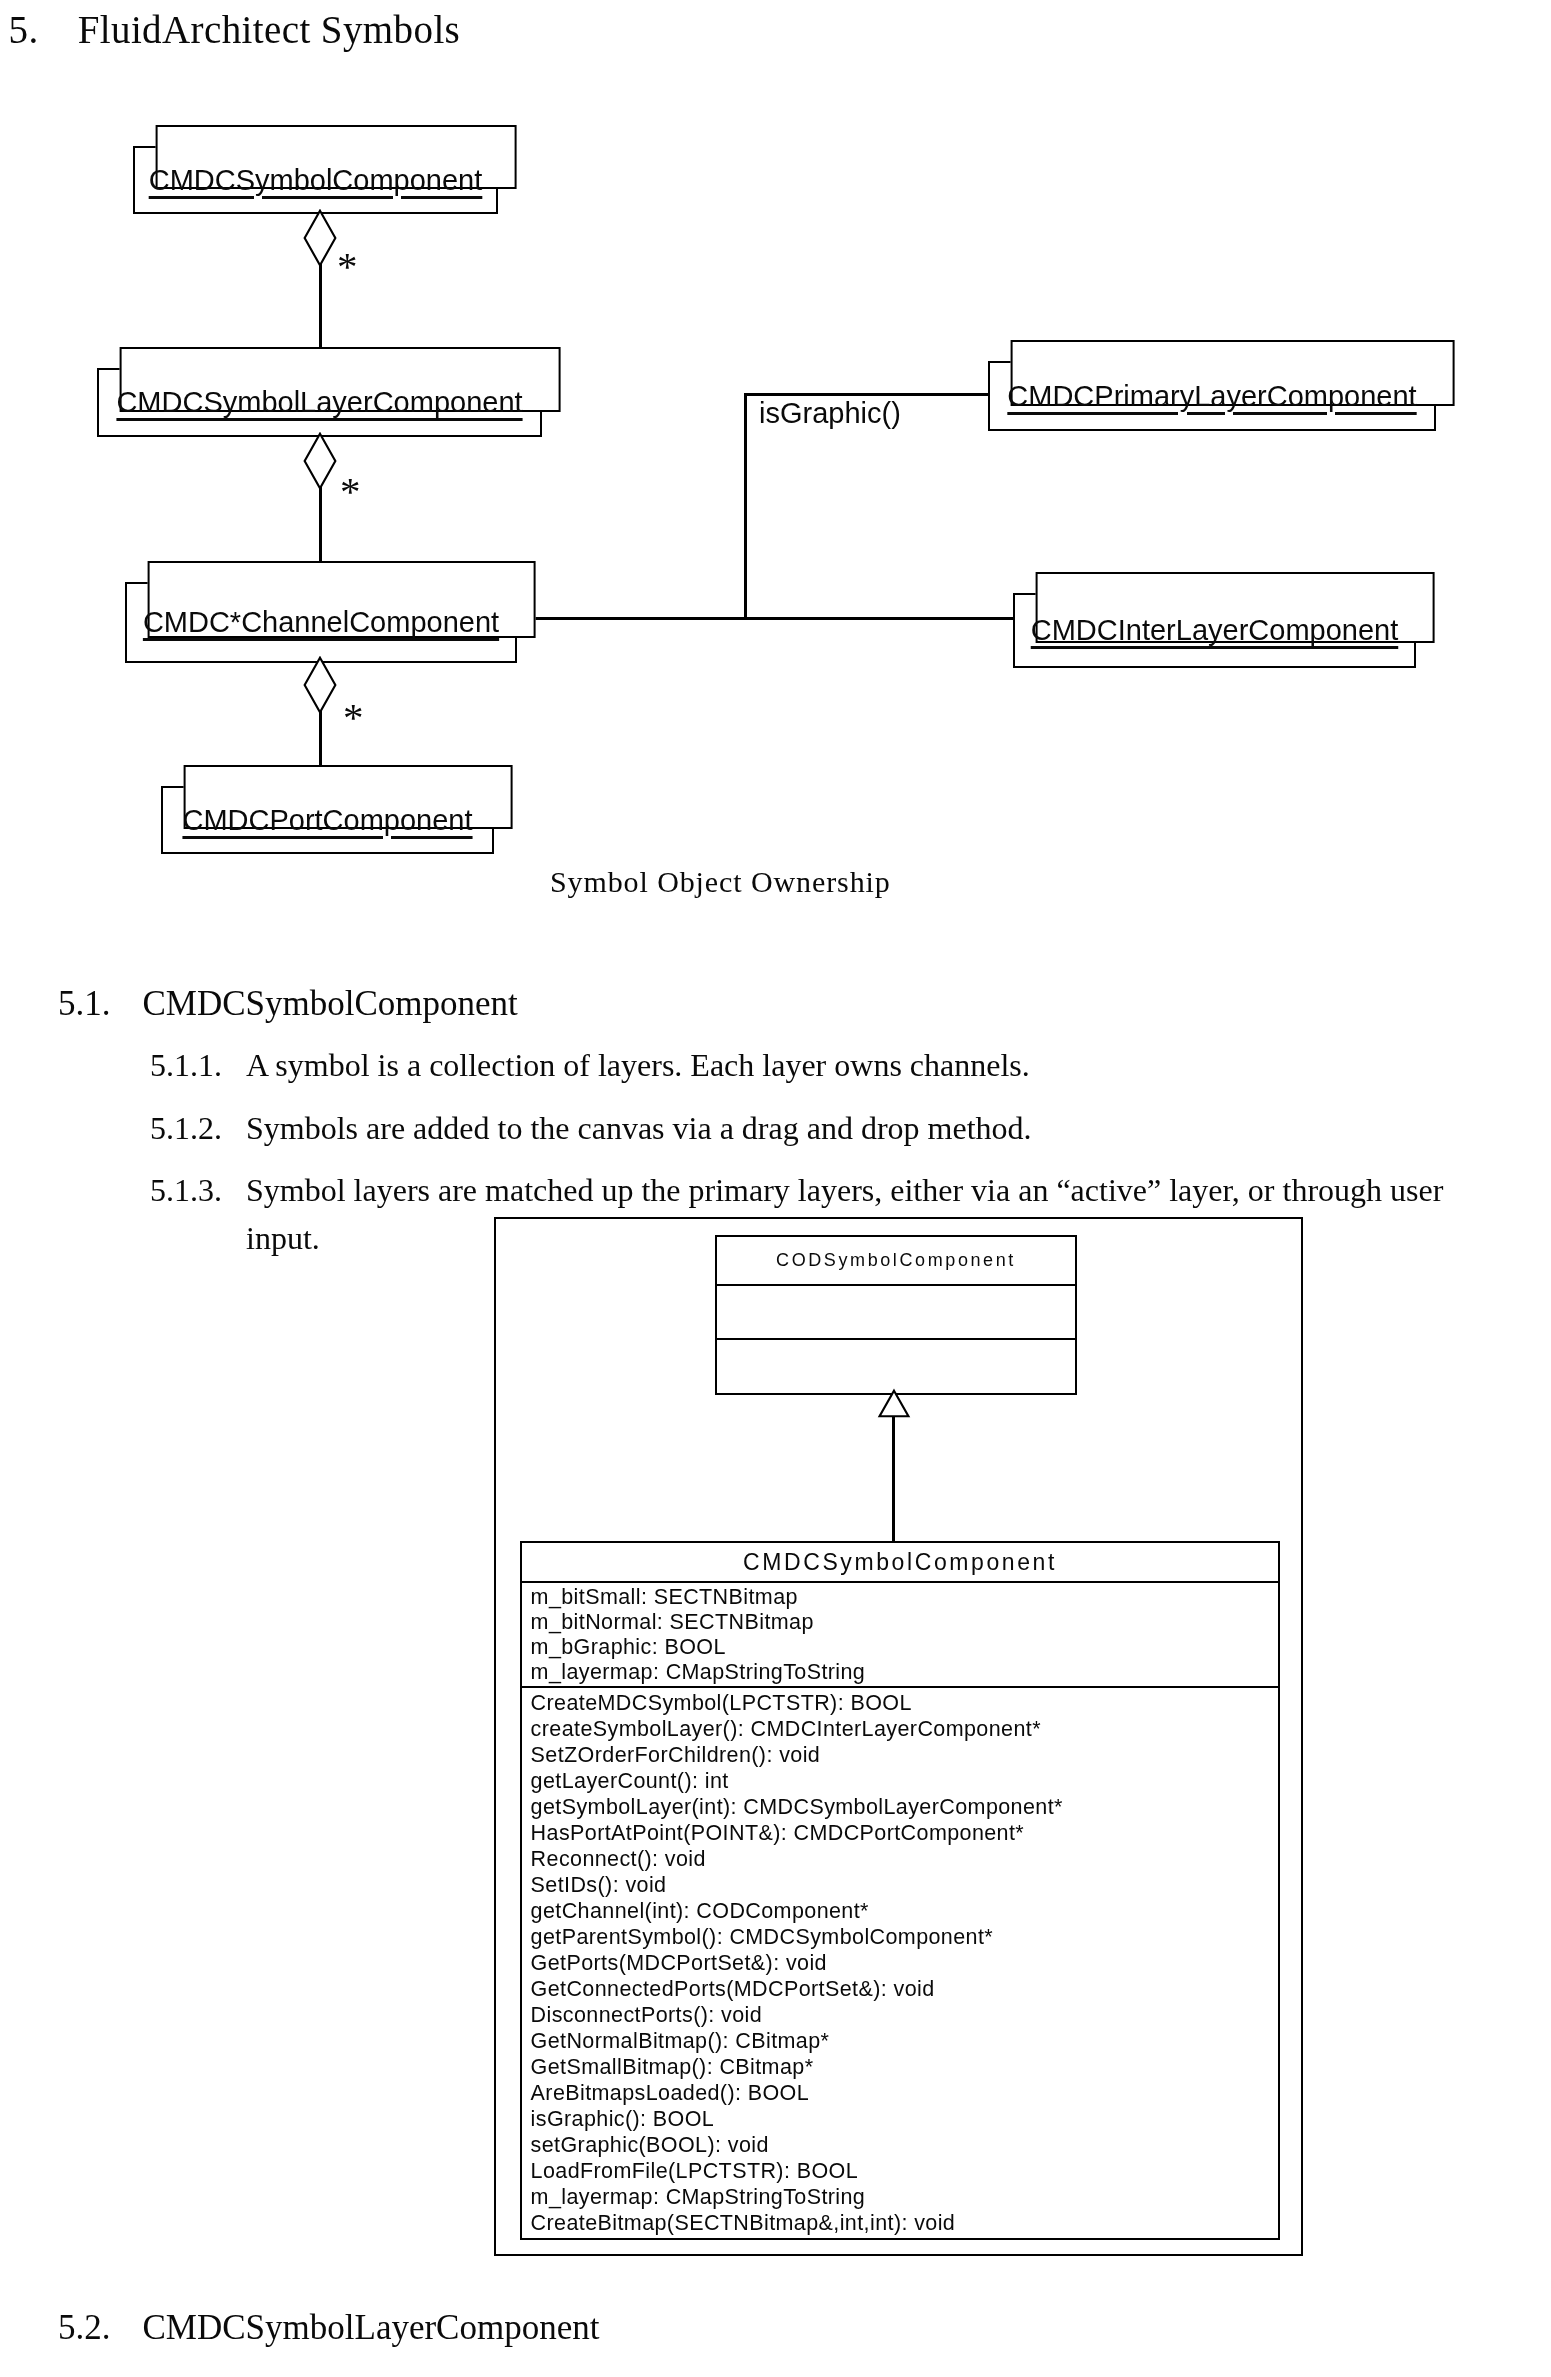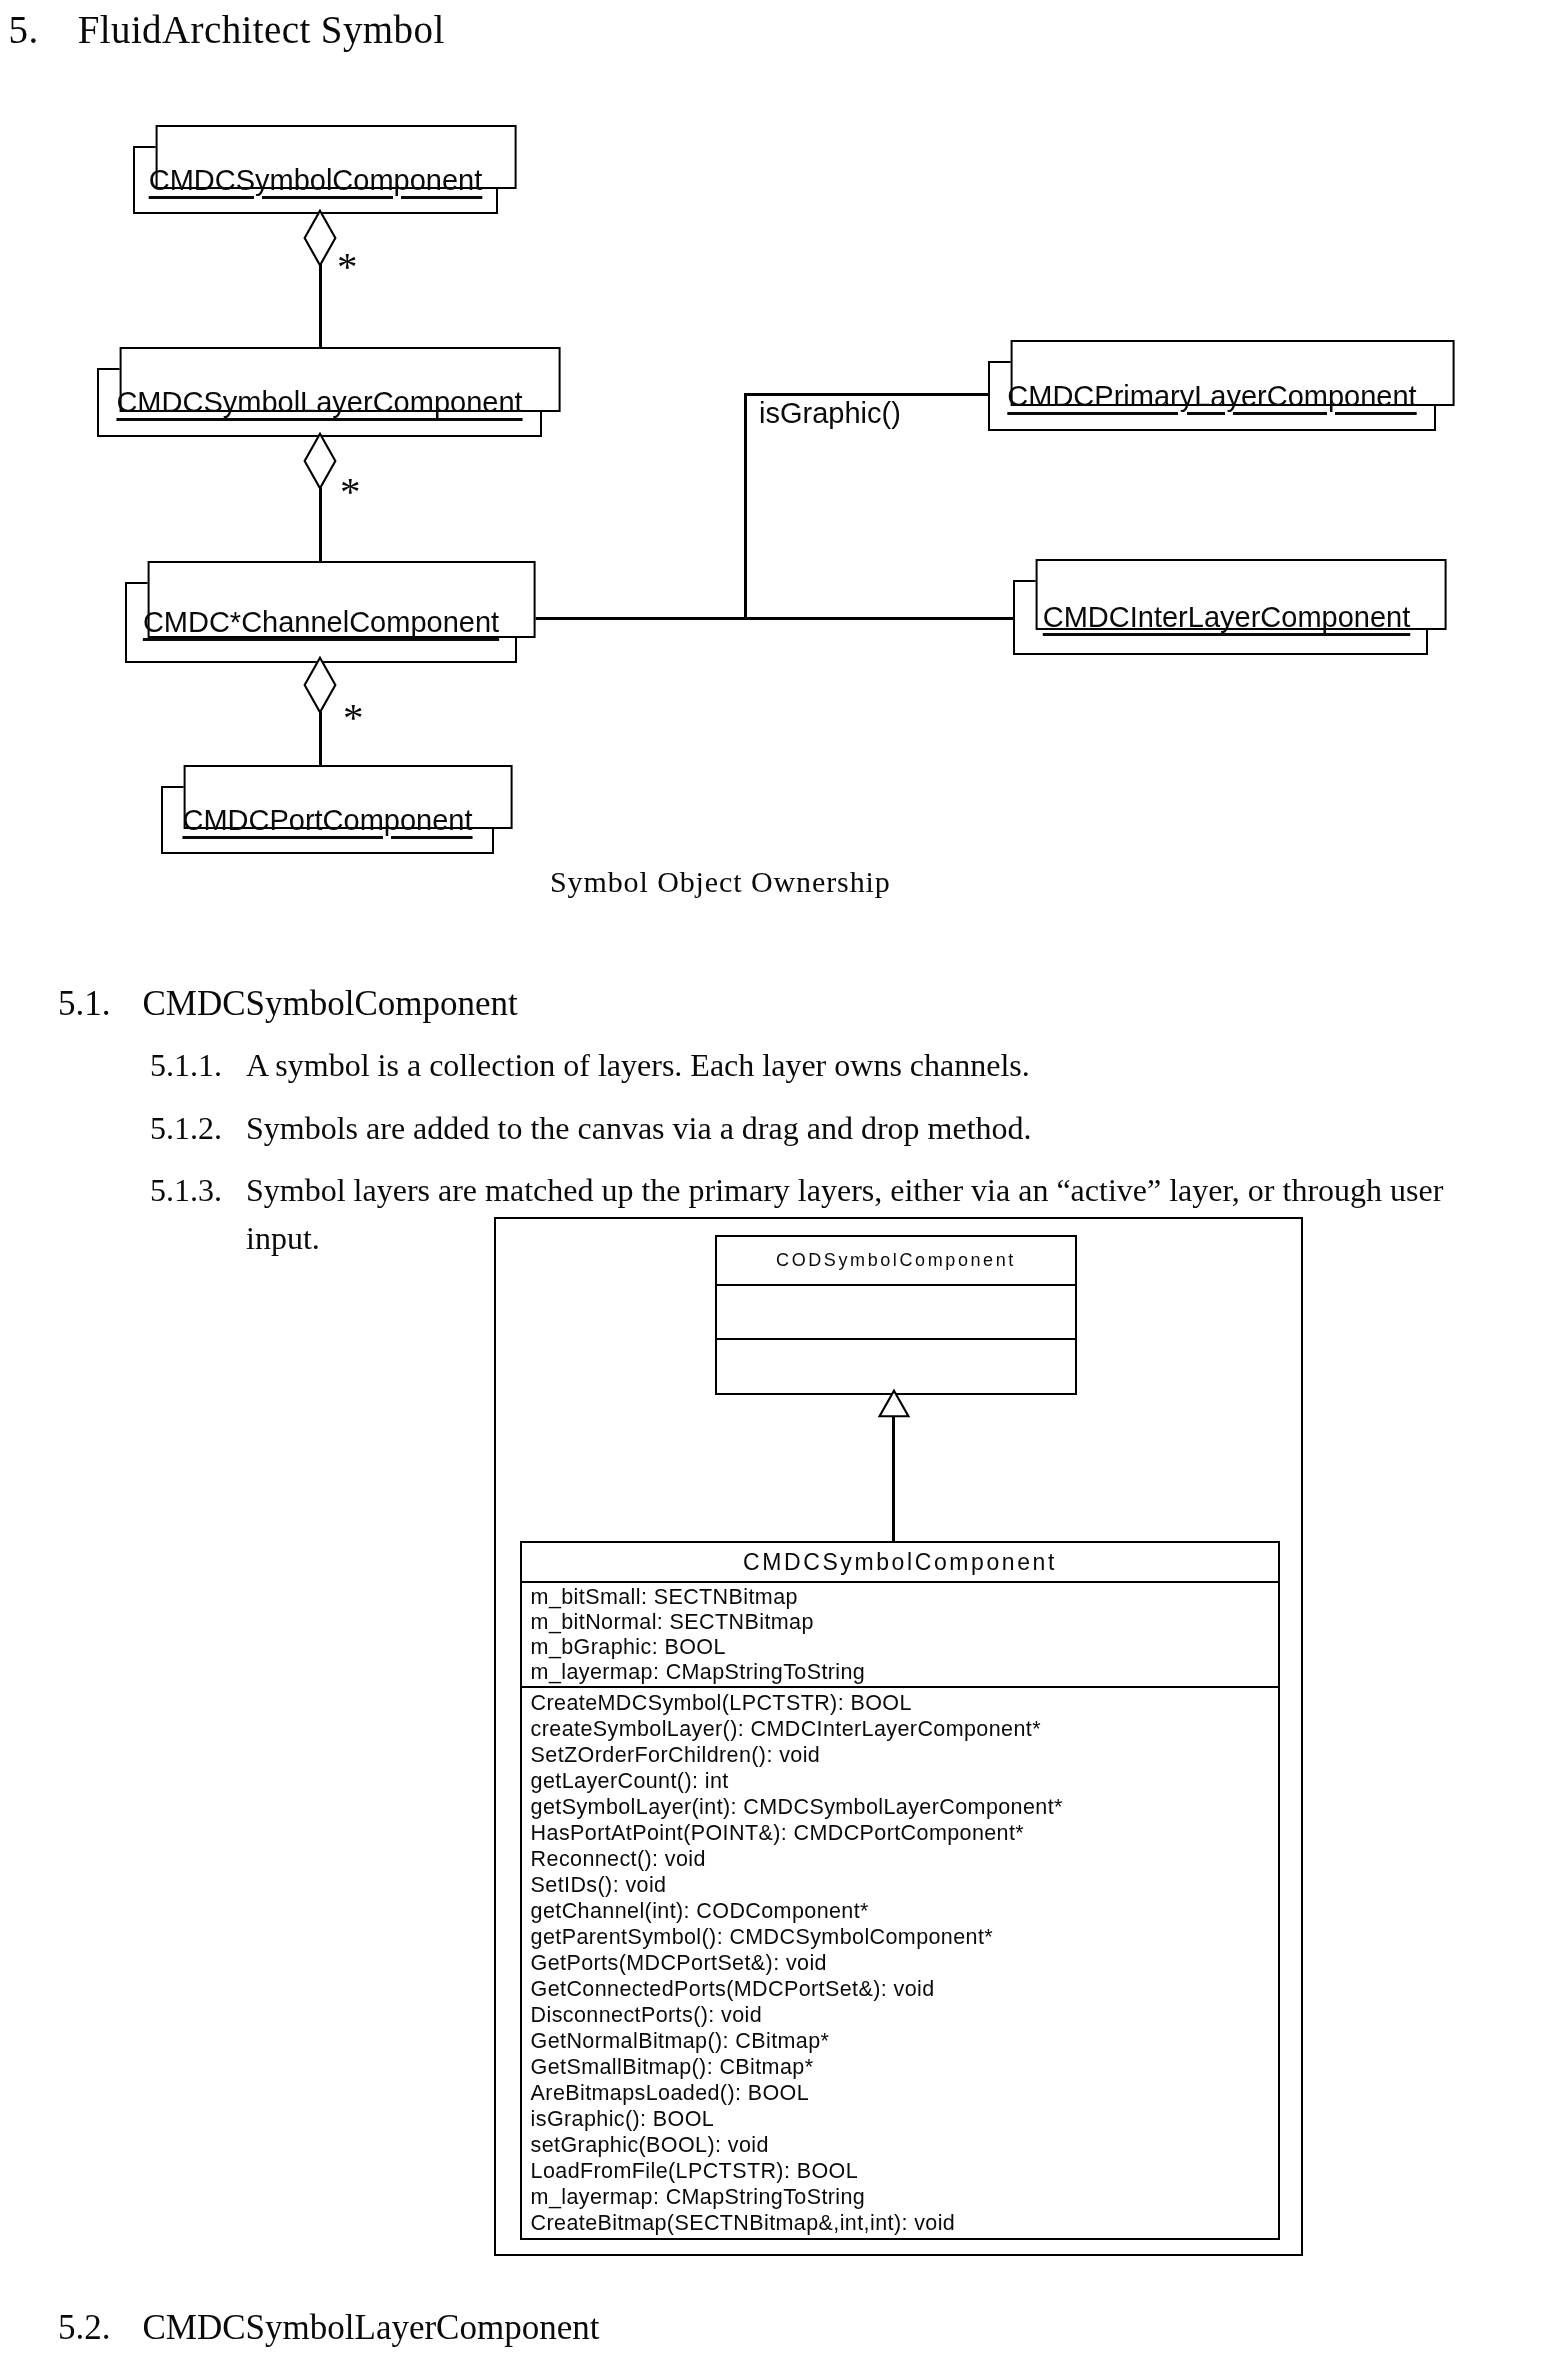--- a/index.html
+++ b/index.html
@@ -45,21 +45,21 @@
   .diamond,.triangle{position:absolute;z-index:2;}
   .star{position:absolute;font-size:41px;line-height:1;font-family:"Liberation Serif",serif;}
   #edge-label{position:absolute;left:759px;top:397px;font-family:"Liberation Sans",sans-serif;font-size:29px;}
   #d1-caption{position:absolute;left:550px;top:865px;font-size:30px;letter-spacing:0.9px;}
   
   #d1-box-symbol {left:133px;top:146px;width:361px;height:64px;}
   #d1-box-layer  {left:97px;top:368px;width:441px;height:65px;}
   #d1-box-channel{left:125px;top:582px;width:388px;height:77px;}
   #d1-box-port   {left:161px;top:786px;width:329px;height:64px;}
   #d1-box-primary{left:988px;top:361px;width:444px;height:66px;}
-  #d1-box-inter  {left:1013px;top:580px;width:399px;height:71px;padding-left:12px;}
+  #d1-box-inter  {left:1013px;top:593px;width:399px;height:71px;}
   
   #l-sym-layer   {left:319px;top:209px;width:2.6px;height:161px;}
   #l-layer-chan  {left:319px;top:432px;width:2.6px;height:152px;}
   #l-chan-port   {left:319px;top:658px;width:2.6px;height:131px;}
   #l-chan-inter  {left:513px;top:617px;width:501px;height:2.6px;}
   #l-isg-v       {left:744px;top:393px;width:2.6px;height:227px;}
   #l-isg-h       {left:744px;top:393px;width:246px;height:2.6px;}
   #dia1{left:301px;top:209px;}
   #dia2{left:301px;top:432px;}
   #dia3{left:301px;top:656px;}
@@ -88,21 +88,21 @@
   #d2-attrs div{height:25px;line-height:25px;white-space:nowrap;}
   #d2-methods div{height:26px;line-height:26px;white-space:nowrap;}
 </style>
 </head>
 <body>
 
 <div class="page">
 
   <div class="doc-heading" id="main-heading">
     <span>5.</span>
-    <span>FluidArchitect Symbol</span>
+    <span>FluidArchitect Symbols</span>
   </div>
 
   <div>
 
     <div class="line" id="l-sym-layer"></div>
     <div class="line" id="l-layer-chan"></div>
     <div class="line" id="l-chan-port"></div>
     <div class="line" id="l-chan-inter"></div>
     <div class="line" id="l-isg-v"></div>
     <div class="line" id="l-isg-h"></div>

